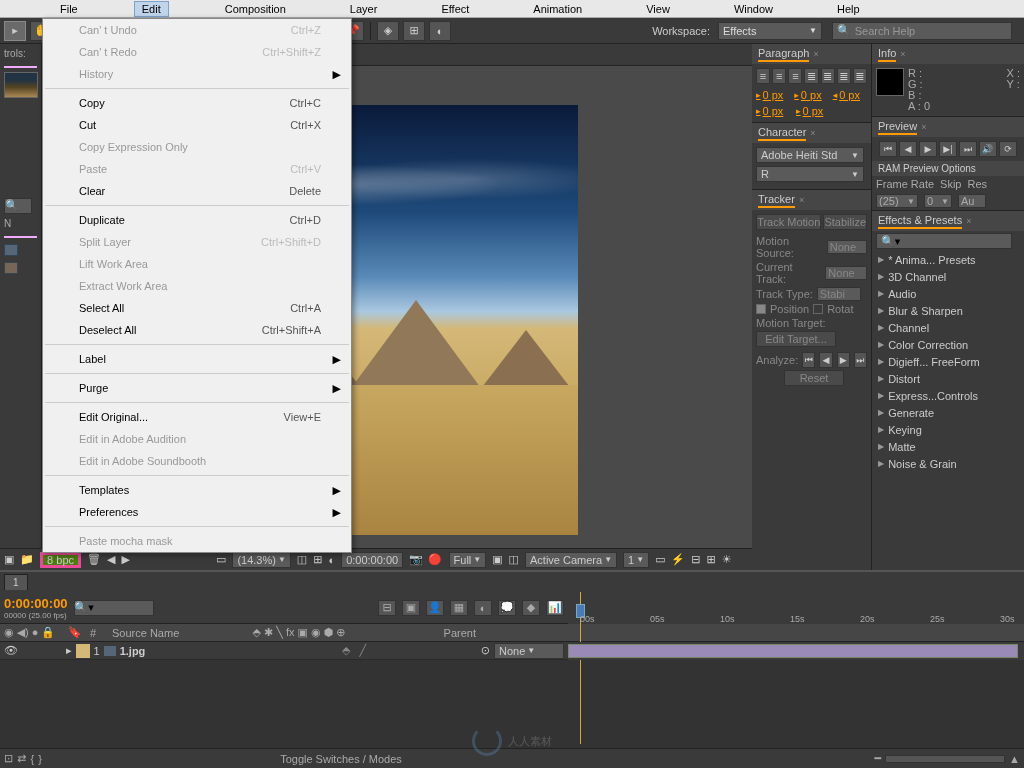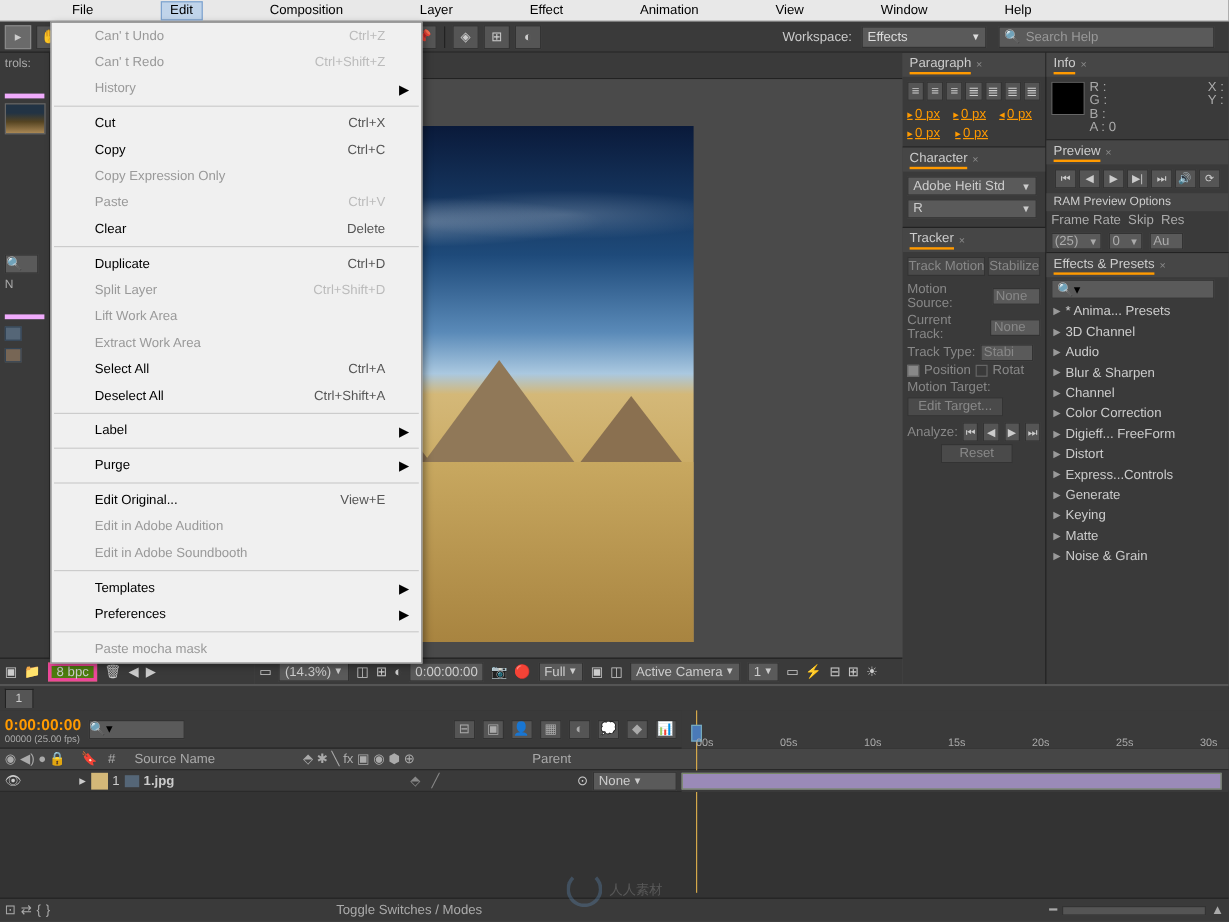--- a/index.html
+++ b/index.html
@@ -18,21 +18,21 @@
 .dropdown-menu { position: absolute; top: 18px; left: 42px; width: 310px; background: #f0f0f0; border: 1px solid #888; box-shadow: 2px 2px 6px rgba(0,0,0,0.4); z-index: 1000; }
 .dd-item { height: 22px; display: flex; align-items: center; padding: 0 30px 0 36px; color: #000; position: relative; }
 .dd-item.disabled { color: #999; }
 .dd-shortcut { margin-left: auto; color: #555; }
 .dd-item.disabled .dd-shortcut { color: #bbb; }
 .dd-sep { height: 1px; background: #ccc; margin: 3px 2px; }
 .dd-arrow { position: absolute; right: 10px; color: #000; }
 
 .main-row { display: flex; height: 530px; }
 .left-col { width: 42px; background: #3a3a3a; border-right: 1px solid #222; padding: 4px; }
-.trols-label { font-size: 10px; color: #aaa; border-bottom: 4px solid #f0abfc; padding-bottom: 19px; margin-bottom: 4px; }
+.trols-label { font-size: 10px; color: #aaa; border-bottom: 2px solid #f0abfc; padding-bottom: 7px; margin-bottom: 4px; }
 .thumb { width: 34px; height: 26px; background: linear-gradient(to bottom, #234 30%, #542 60%, #a85 100%); border: 1px solid #666; margin-bottom: 6px; }
 .search-mini { width: 28px; height: 16px; background: #5a5a5a; border: 1px solid #333; margin-top: 100px; }
 .proj-row { display: flex; align-items: center; gap: 2px; margin-top: 6px; }
 .proj-icon { width: 14px; height: 12px; background: #567; border: 1px solid #345; }
 
 .viewer-col { flex: 1; background: #4a4a4a; display: flex; flex-direction: column; }
 .viewer-tabs { height: 22px; background: #3a3a3a; display: flex; align-items: center; padding: 0 8px; gap: 12px; border-bottom: 1px solid #222; }
 .viewer-tab { color: #aaa; font-size: 10px; }
 .viewer-area { flex: 1; background: #4a4a4a; display: flex; align-items: center; justify-content: center; position: relative; }
 .comp-image { width: 362px; height: 430px; background: linear-gradient(to bottom, #0a1a3a 0%, #1e4a7a 25%, #5a8ab8 40%, #aac8e0 48%, #d4b878 52%, #c8a860 70%, #b89450 100%); position: relative; overflow: hidden; }
@@ -129,26 +129,26 @@
     <div class="dd-item disabled">
       <span>Can' t Redo</span>
       <span class="dd-shortcut">Ctrl+Shift+Z</span>
     </div>
     <div class="dd-item disabled">
       <span>History</span>
       <span class="dd-arrow">▶</span>
     </div>
     <div class="dd-sep"></div>
     <div class="dd-item">
+      <span>Copy</span>
+      <span class="dd-shortcut">Ctrl+C</span>
+    </div>
+    <div class="dd-item">
       <span>Cut</span>
       <span class="dd-shortcut">Ctrl+X</span>
-    </div>
-    <div class="dd-item">
-      <span>Copy</span>
-      <span class="dd-shortcut">Ctrl+C</span>
     </div>
     <div class="dd-item disabled">
       <span>Copy Expression Only</span>
     </div>
     <div class="dd-item disabled">
       <span>Paste</span>
       <span class="dd-shortcut">Ctrl+V</span>
     </div>
     <div class="dd-item">
       <span>Clear</span>

